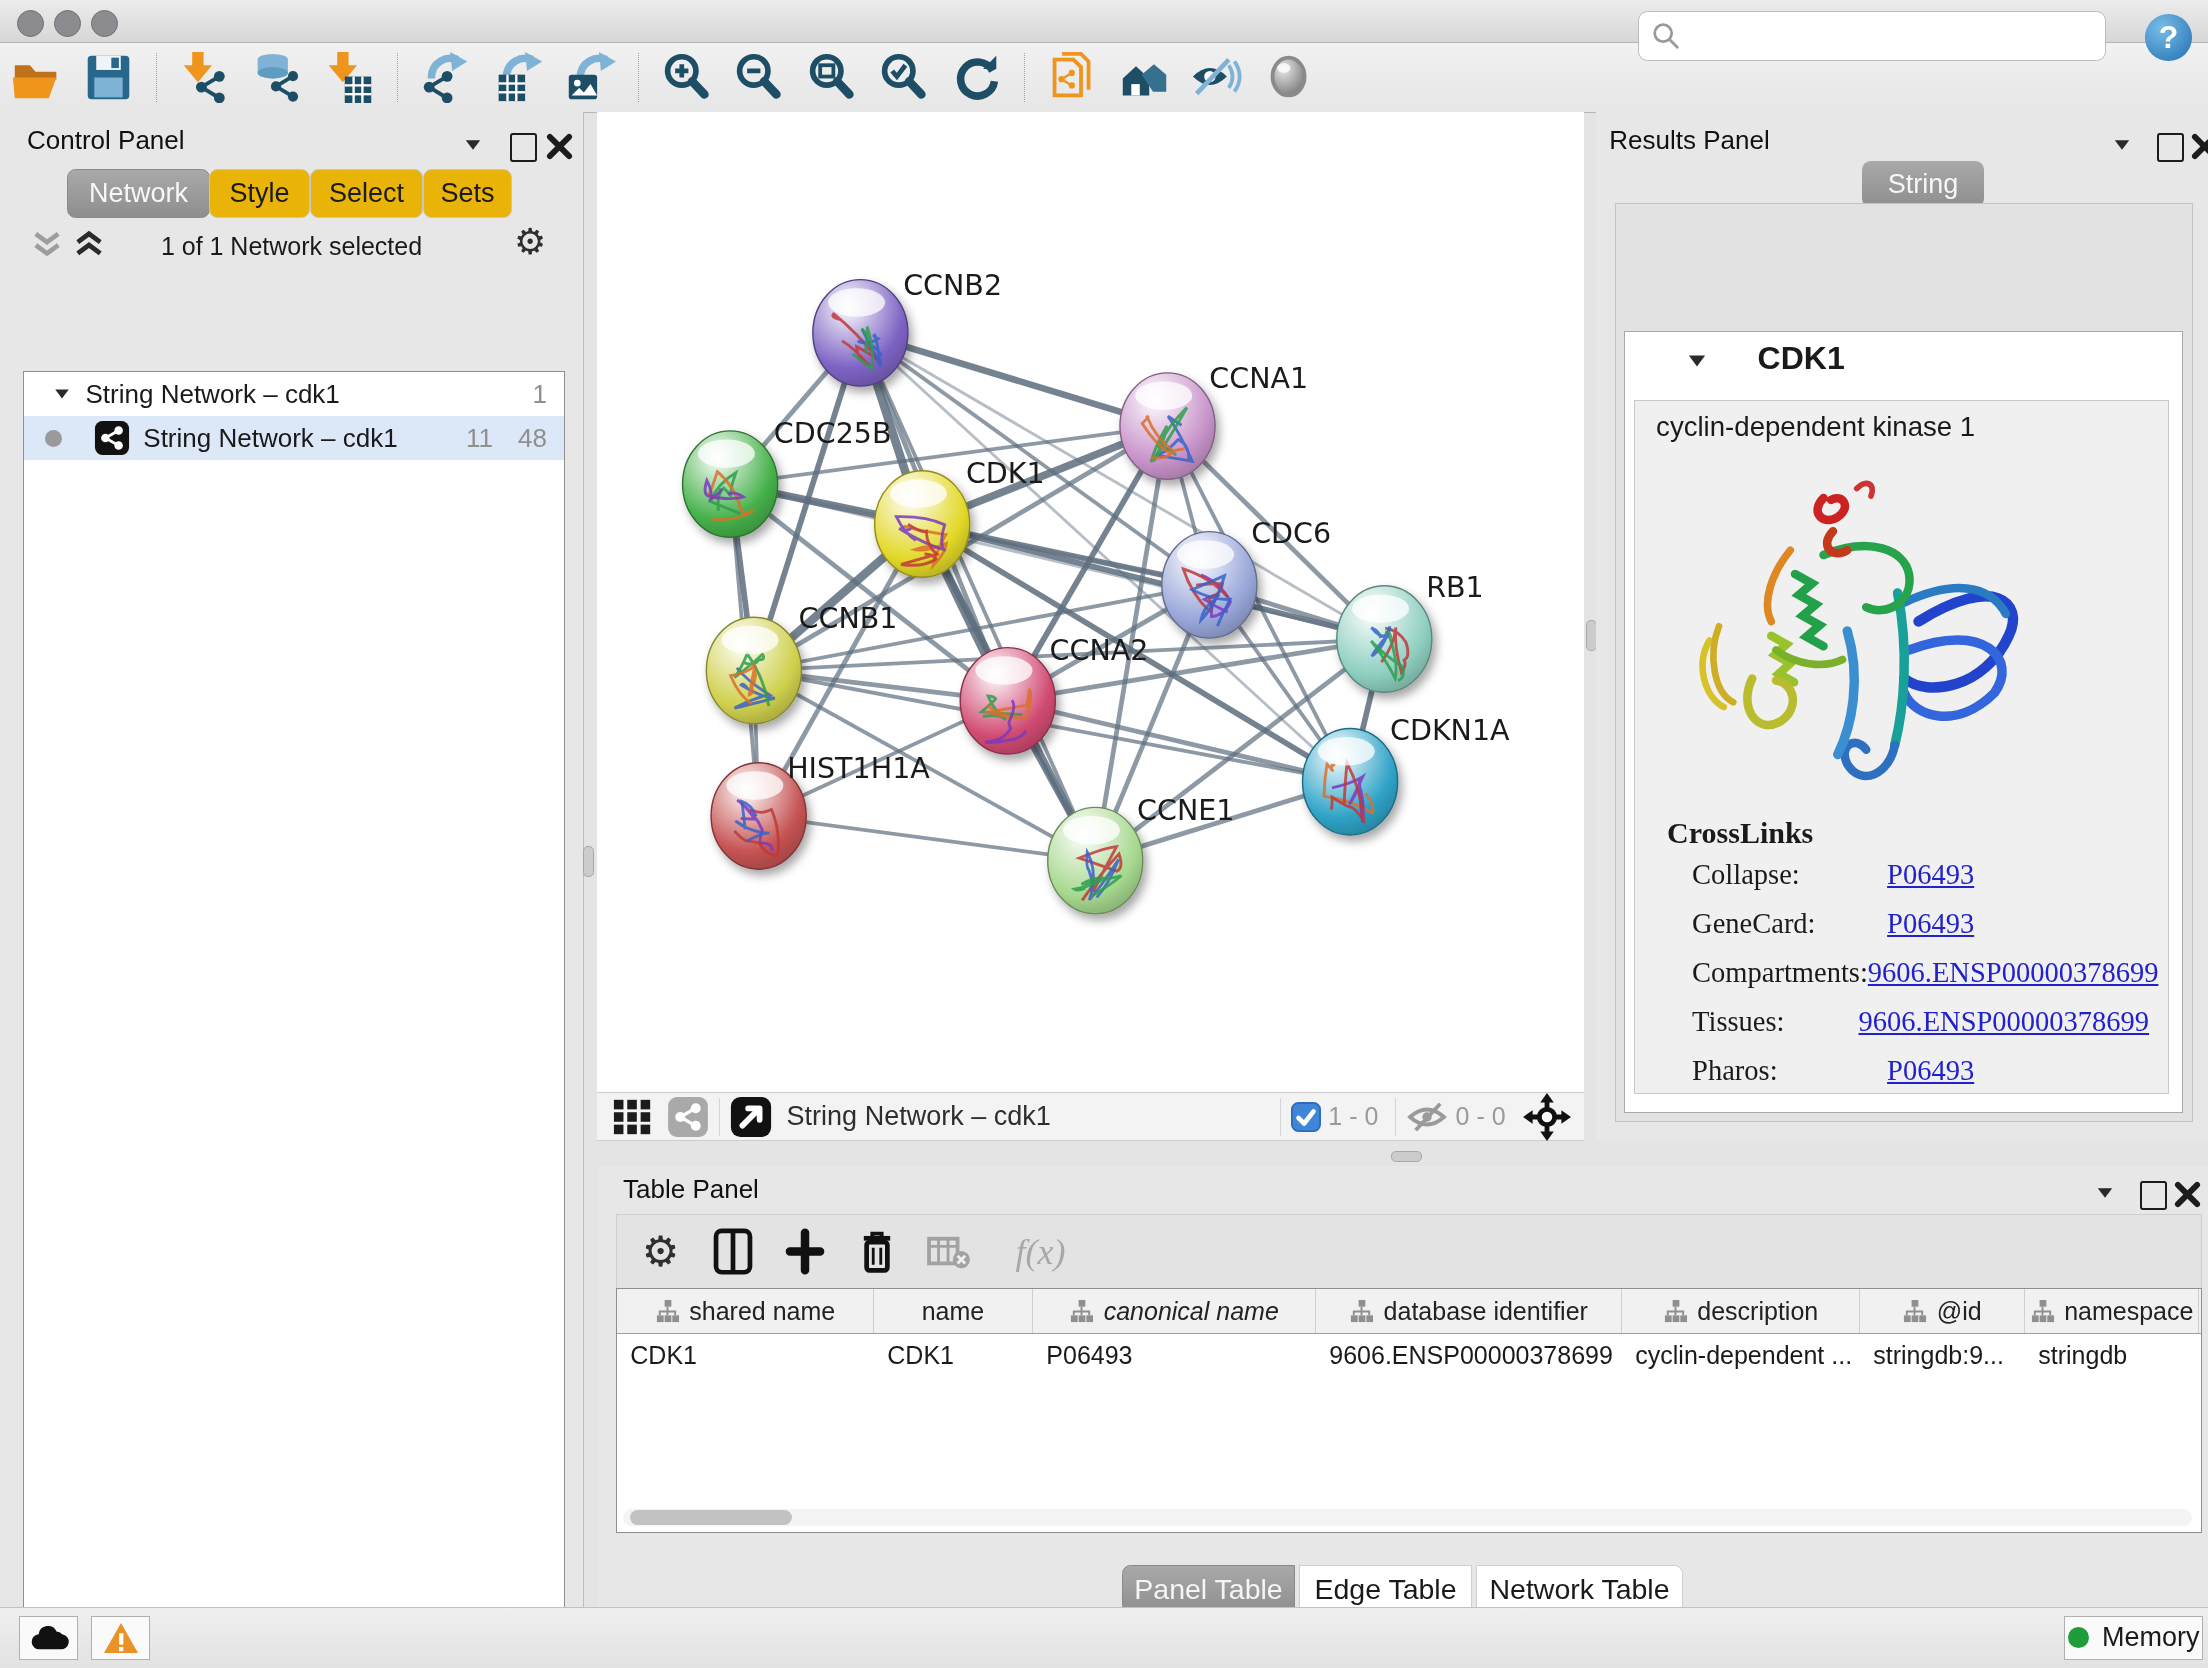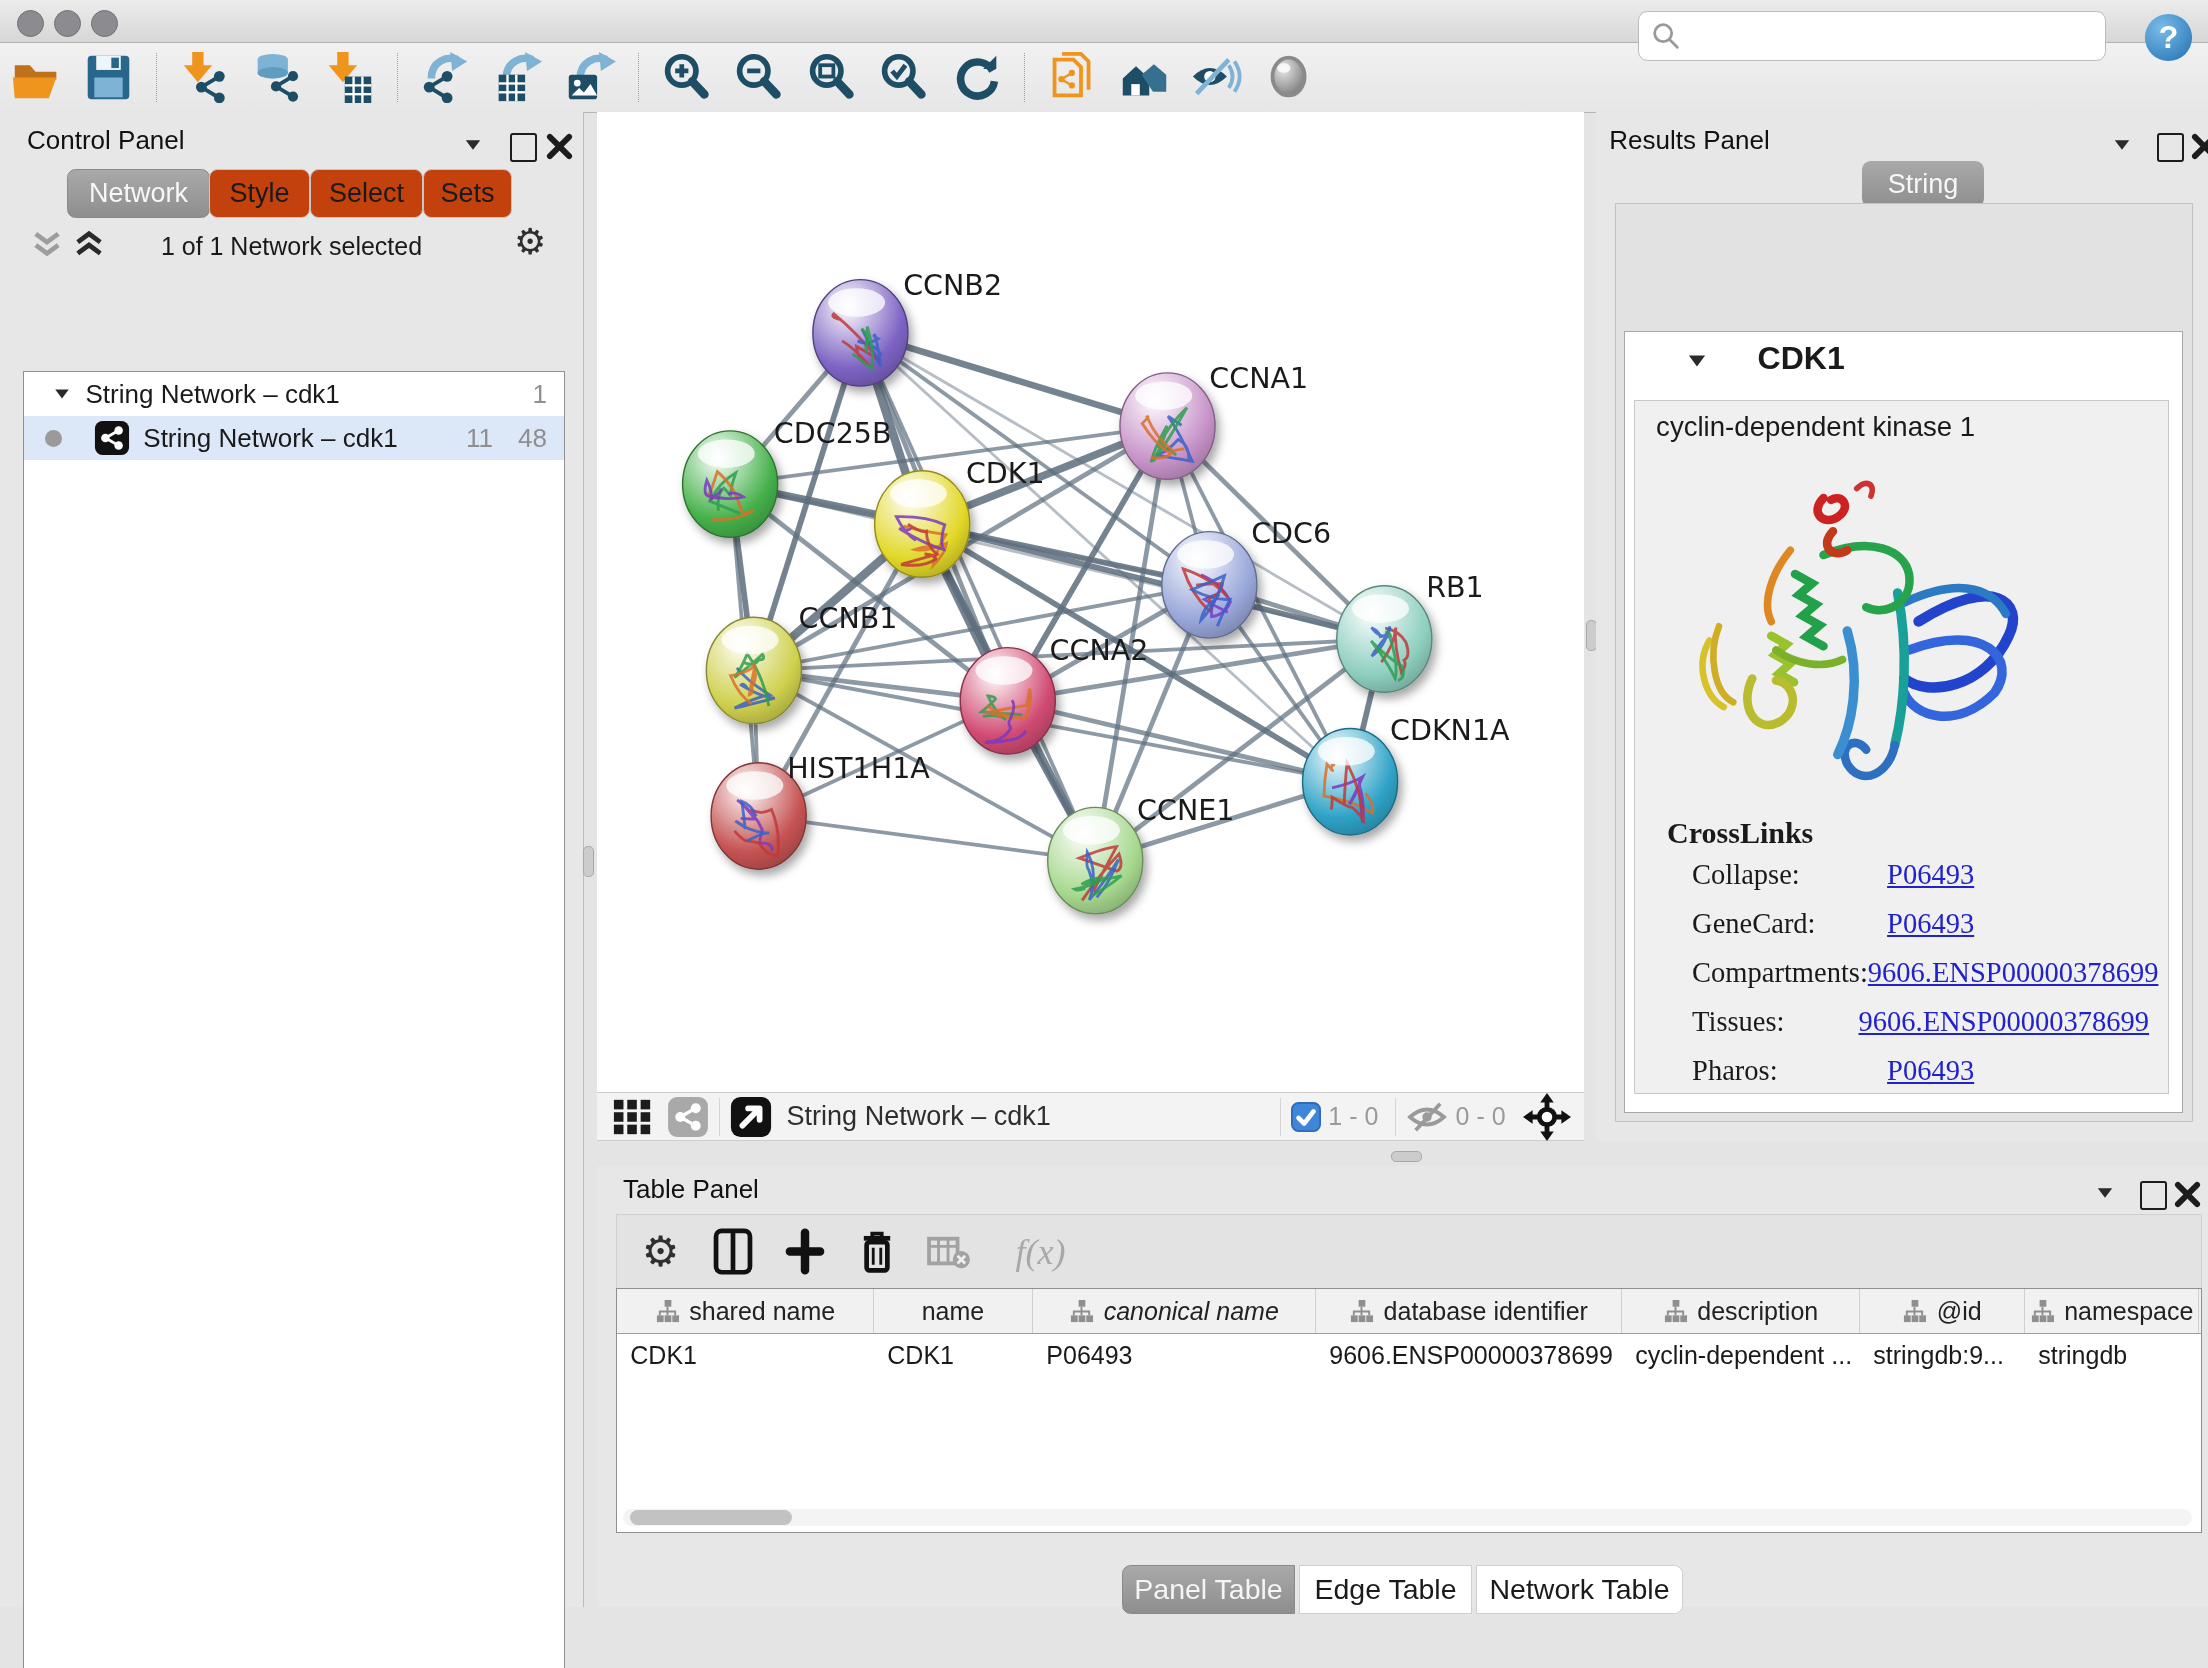--- a/index.html
+++ b/index.html
@@ -21,21 +21,21 @@
   .search{position:absolute;left:1638px;top:11.4px;width:466px;height:48px;background:#fff;
     border:1.9px solid #bcbcbc;border-radius:9.5px;display:flex;align-items:center;}
   .search input{border:none;outline:none;font-size:25px;flex:1;margin-right:9.5px;
     font-family:"Liberation Sans",sans-serif;background:transparent;}
   .helpbtn{position:absolute;left:2144px;top:13.3px;width:49px;height:49px;}
   
   .phead{font-size:26px;color:#111;}
   
   .cpanel{position:absolute;left:0;top:112px;width:583px;height:1495px;background:#e7e7e7;
     border-right:1.9px solid #bdbdbd;}
-  .tab{position:absolute;height:49px;background:#c2410c;border:1px solid #c6c6c6;border-radius:8.6px;
+  .tab{position:absolute;height:49px;background:#eab308;border:1px solid #c6c6c6;border-radius:8.6px;
     display:flex;align-items:center;justify-content:center;font-size:27px;box-sizing:border-box;}
   .tab.sel{background:linear-gradient(#a9a9a9,#8e8e8e);color:#f7f7f7;border-color:#8a8a8a;}
   .treebox{position:absolute;left:23px;top:259px;width:542px;height:1311px;background:#fff;
     border:1.9px solid #8f8f8f;box-sizing:border-box;}
   .trow{position:relative;width:100%;height:44px;font-size:26px;display:flex;align-items:center;}
   .trow .cnt{color:#8f8f8f;}
   .rowsel{background:#dce7f8;}
   
   .netcanvas{position:absolute;left:597px;top:112px;width:987px;height:980px;background:#fff;}
   .nettb{position:absolute;left:597px;top:1092px;width:987px;height:49px;background:#f3f3f3;
@@ -812,14 +812,32 @@
         </div>
     </div>
 
     <div id="btabs">
         <div class="btab sel" style="left: 525px; top: 399px; width: 173px; border-radius: 8.6px 0px 0px 8.6px;">Panel Table</div>
         <div class="btab" style="left: 702px; top: 399px; width: 173px; border-radius: 0px;">Edge Table</div>
         <div class="btab" style="left: 879px; top: 399px; width: 207px; border-radius: 0px 8.6px 8.6px 0px;">Network Table</div>
       </div>
   </div>
 
+  <div class="statusbar">
+    <div class="sbtn" style="left:19px;width:59px">
+      <svg width="42" height="30" viewBox="0 0 44 32">
+        <path d="M12,28 a8,8 0 0 1 -1,-16 a10,10 0 0 1 19,-3 a8,8 0 0 1 6,3 a7,7 0 0 1 -2,16 z" fill="#111"></path>
+      </svg>
+    </div>
+    <div class="sbtn" style="left:91px;width:59px">
+      <svg width="38" height="34" viewBox="0 0 40 36">
+        <path d="M20,2 L38,34 H2 Z" fill="#e89227"></path>
+        <rect x="18" y="13" width="4.5" height="12" fill="#fff"></rect>
+          <rect x="18" y="27.5" width="4.5" height="4.5" fill="#fff"></rect>
+      </svg>
+    </div>
+    <div class="sbtn" style="left:2064px;width:139px;font-size:27px">
+      <span style="width:21px;height:21px;border-radius:50%;background:#1f9d3a;margin-right:13.3px"></span>
+      <span>Memory</span>
+    </div>
+  </div>
 </div>
 
 
 </body></html>

